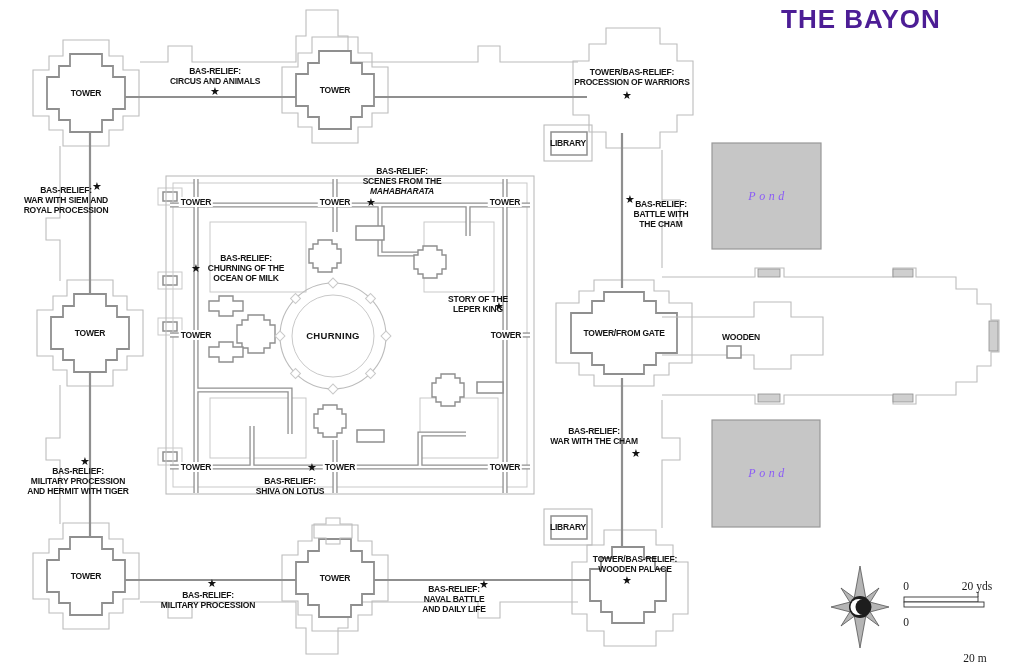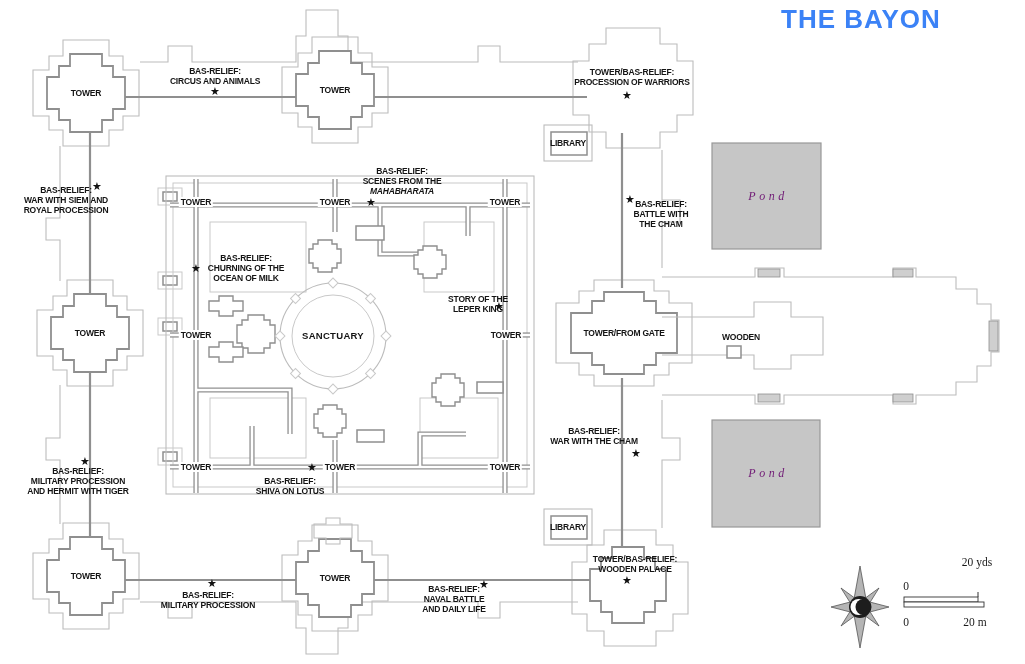--- a/index.html
+++ b/index.html
@@ -19,24 +19,24 @@
   .pond{fill:#c6c6c6;stroke:#989898;stroke-width:1.2;}
   
   .lbl{position:absolute;transform:translate(-50%,-50%);text-align:center;
        font-size:8.5px;font-weight:bold;color:#141414;letter-spacing:-0.2px;
        line-height:1.18;white-space:pre-line;}
   .lbl.box{background:#fff;padding:0 2px;}
   .lbl.big{font-size:9.5px;letter-spacing:0.3px;}
   .lbl.italic{font-style:italic;}
   .star{position:absolute;transform:translate(-50%,-50%);font-size:11px;color:#111;line-height:1;}
   .title{position:absolute;left:781px;top:4px;font-size:26px;font-weight:bold;
-         letter-spacing:1px;color:#3b82f6;}
+         letter-spacing:1px;color:#4c1d95;}
   .pond-lbl{position:absolute;transform:translate(-50%,-50%);
             font-family:"Liberation Serif",serif;font-style:italic;font-size:12px;
-            letter-spacing:3.5px;color:#701a75;}
+            letter-spacing:3.5px;color:#8b5cf6;}
   .scale-lbl{position:absolute;transform:translate(-50%,-50%);
              font-family:"Liberation Serif",serif;font-size:11.5px;color:#1a1a1a;}
 </style>
 </head>
 <body>
 
 <div id="stage">
 
 <svg width="1025" height="664" viewBox="0 0 1025 664">
 
@@ -215,21 +215,21 @@
 
 <div class="lbl box" style="left:196px;top:202px">TOWER</div>
 <div class="lbl box" style="left:335px;top:202px">TOWER</div>
 <div class="lbl box" style="left:505px;top:202px">TOWER</div>
 <div class="lbl box" style="left:196px;top:335px">TOWER</div>
 <div class="lbl box" style="left:506px;top:335px">TOWER</div>
 <div class="lbl box" style="left:196px;top:467px">TOWER</div>
 <div class="lbl box" style="left:340px;top:467px">TOWER</div>
 <div class="lbl box" style="left:505px;top:467px">TOWER</div>
 
-<div class="lbl big" style="left:333px;top:336px">SANCTUARY</div>
+<div class="lbl big" style="left:333px;top:336px">CHURNING</div>
 <div class="lbl" style="left:568px;top:143px">LIBRARY</div>
 <div class="lbl" style="left:568px;top:527px">LIBRARY</div>
 <div class="lbl" style="left:741px;top:337px">WOODEN</div>
 <div class="pond-lbl" style="left:768px;top:196px">Pond</div>
 <div class="pond-lbl" style="left:768px;top:473px">Pond</div>
 
 <div class="lbl" style="left:215px;top:76px">BAS-RELIEF:
 CIRCUS AND ANIMALS</div>
 <div class="lbl" style="left:632px;top:77px">TOWER/BAS-RELIEF:
 PROCESSION OF WARRIORS</div>
@@ -270,17 +270,17 @@
 <span class="star" style="left:196px;top:268px">★</span>
 <span class="star" style="left:499px;top:306px">★</span>
 <span class="star" style="left:636px;top:453px">★</span>
 <span class="star" style="left:85px;top:461px">★</span>
 <span class="star" style="left:312px;top:467px">★</span>
 <span class="star" style="left:627px;top:580px">★</span>
 <span class="star" style="left:212px;top:583px">★</span>
 <span class="star" style="left:484px;top:584px">★</span>
 
 <div class="scale-lbl" style="left:906px;top:586px">0</div>
-<div class="scale-lbl" style="left:977px;top:562px">20 yds</div>
+<div class="scale-lbl" style="left:977px;top:586px">20 yds</div>
 <div class="scale-lbl" style="left:906px;top:622px">0</div>
-<div class="scale-lbl" style="left:975px;top:622px">20 m</div>
+<div class="scale-lbl" style="left:975px;top:658px">20 m</div>
 
 </div>
 
 </body></html>

